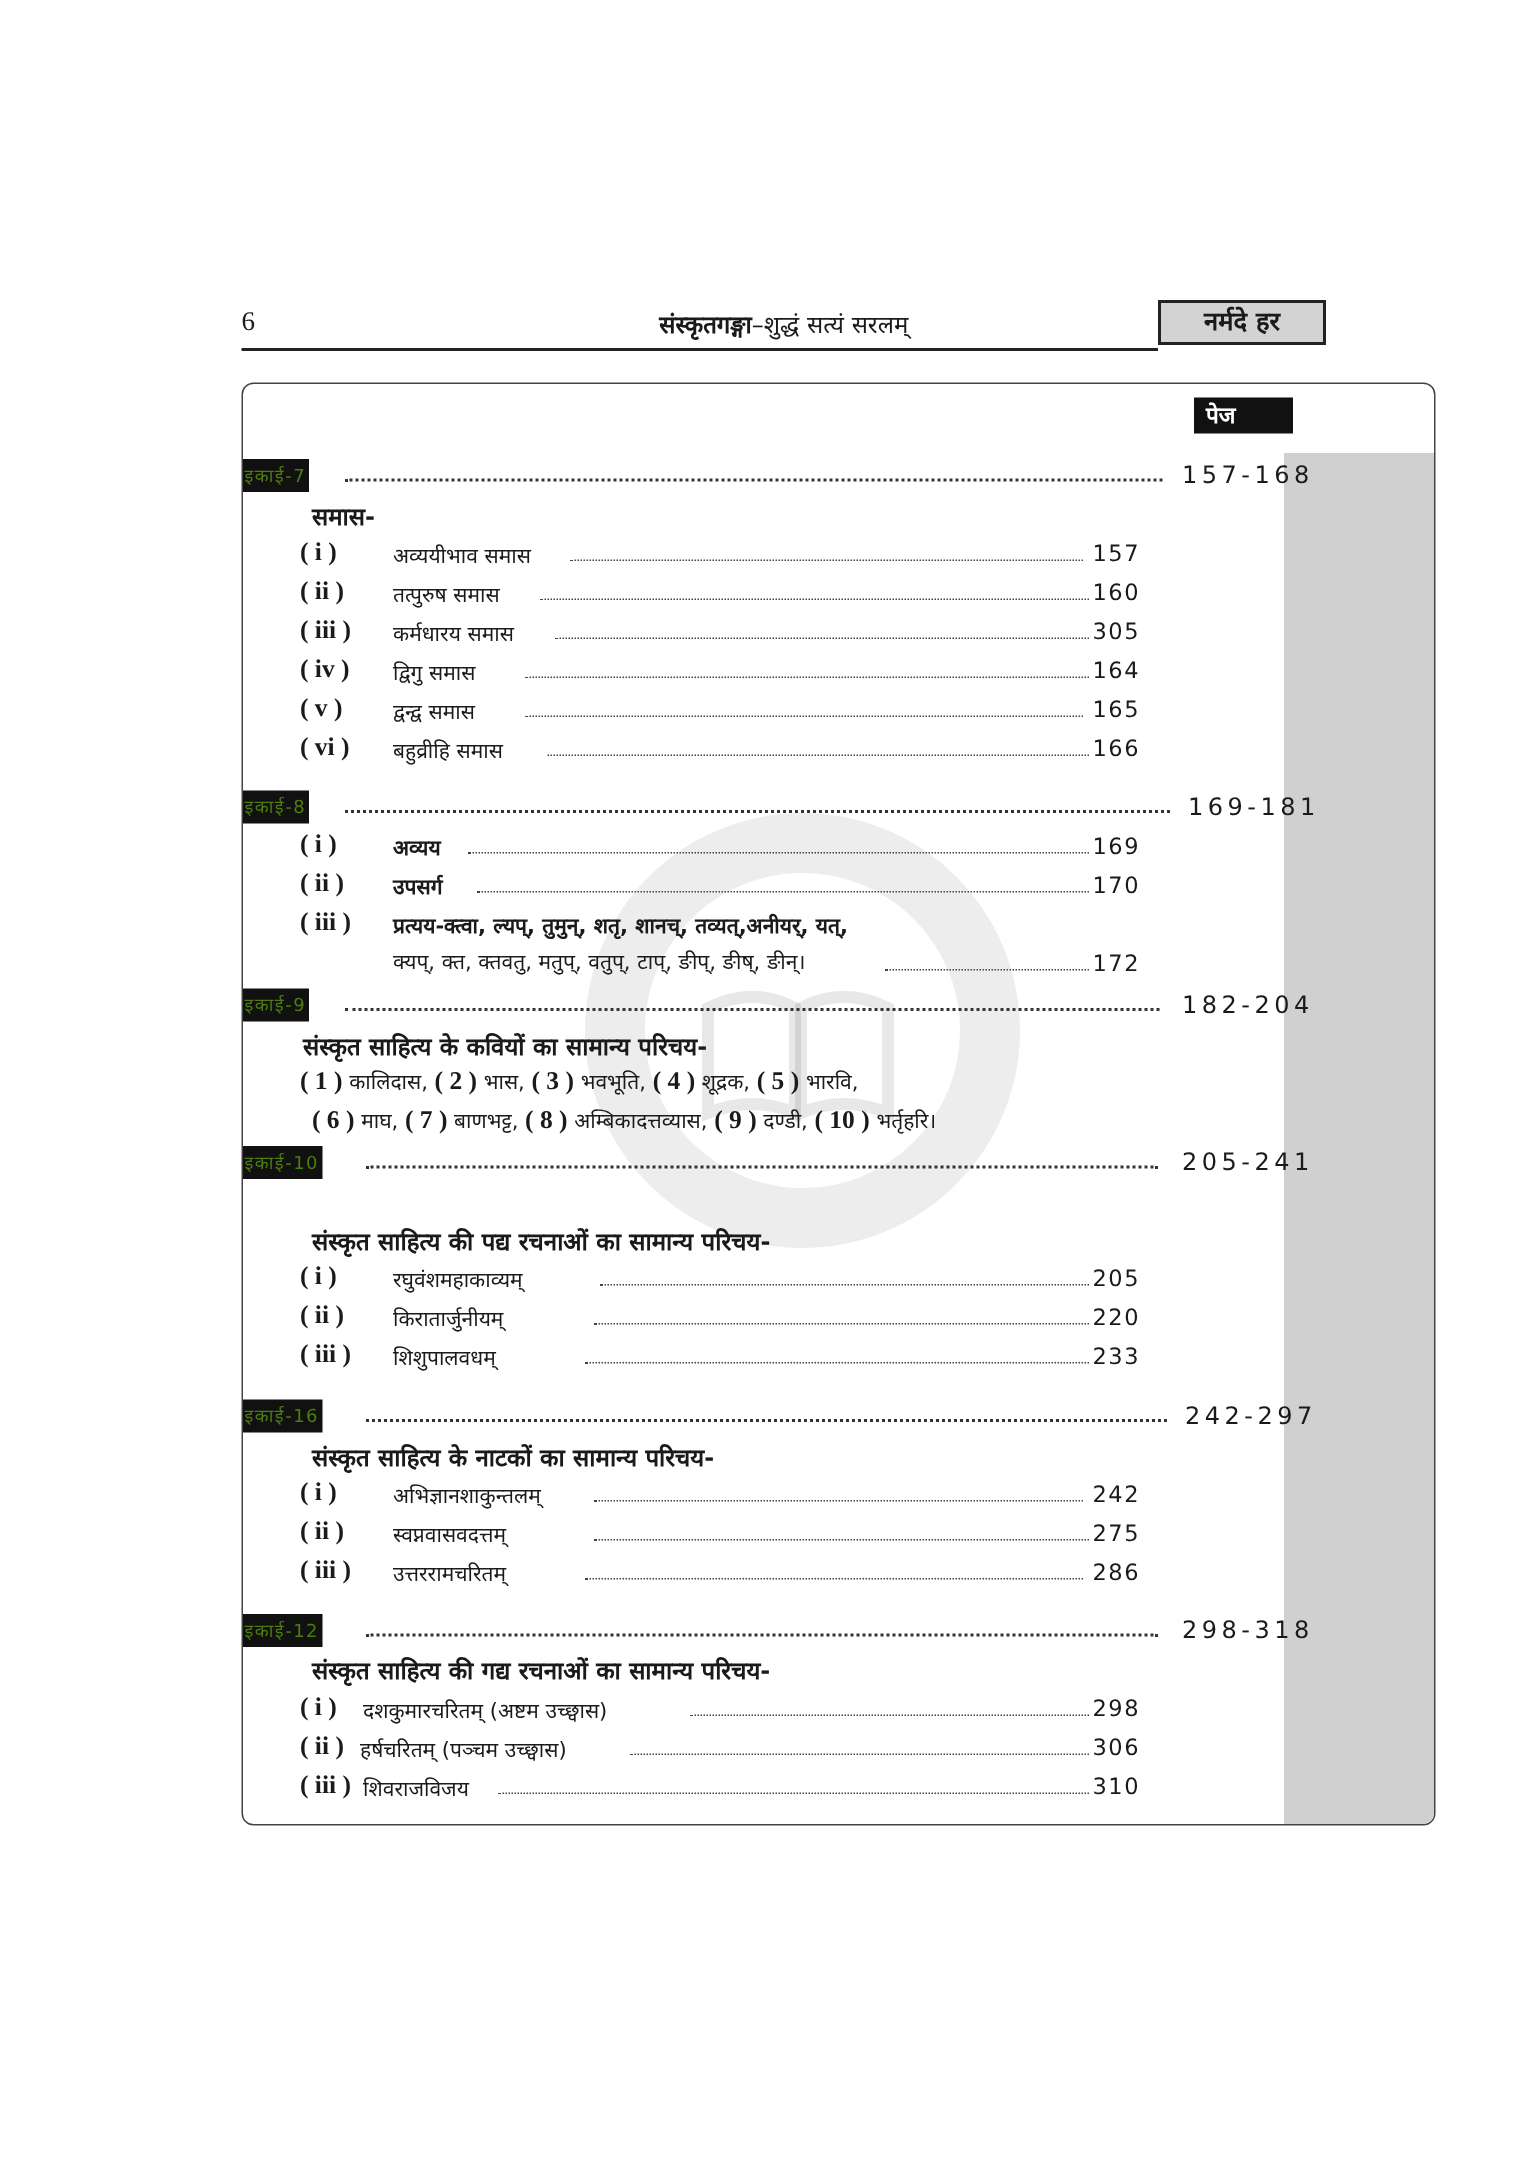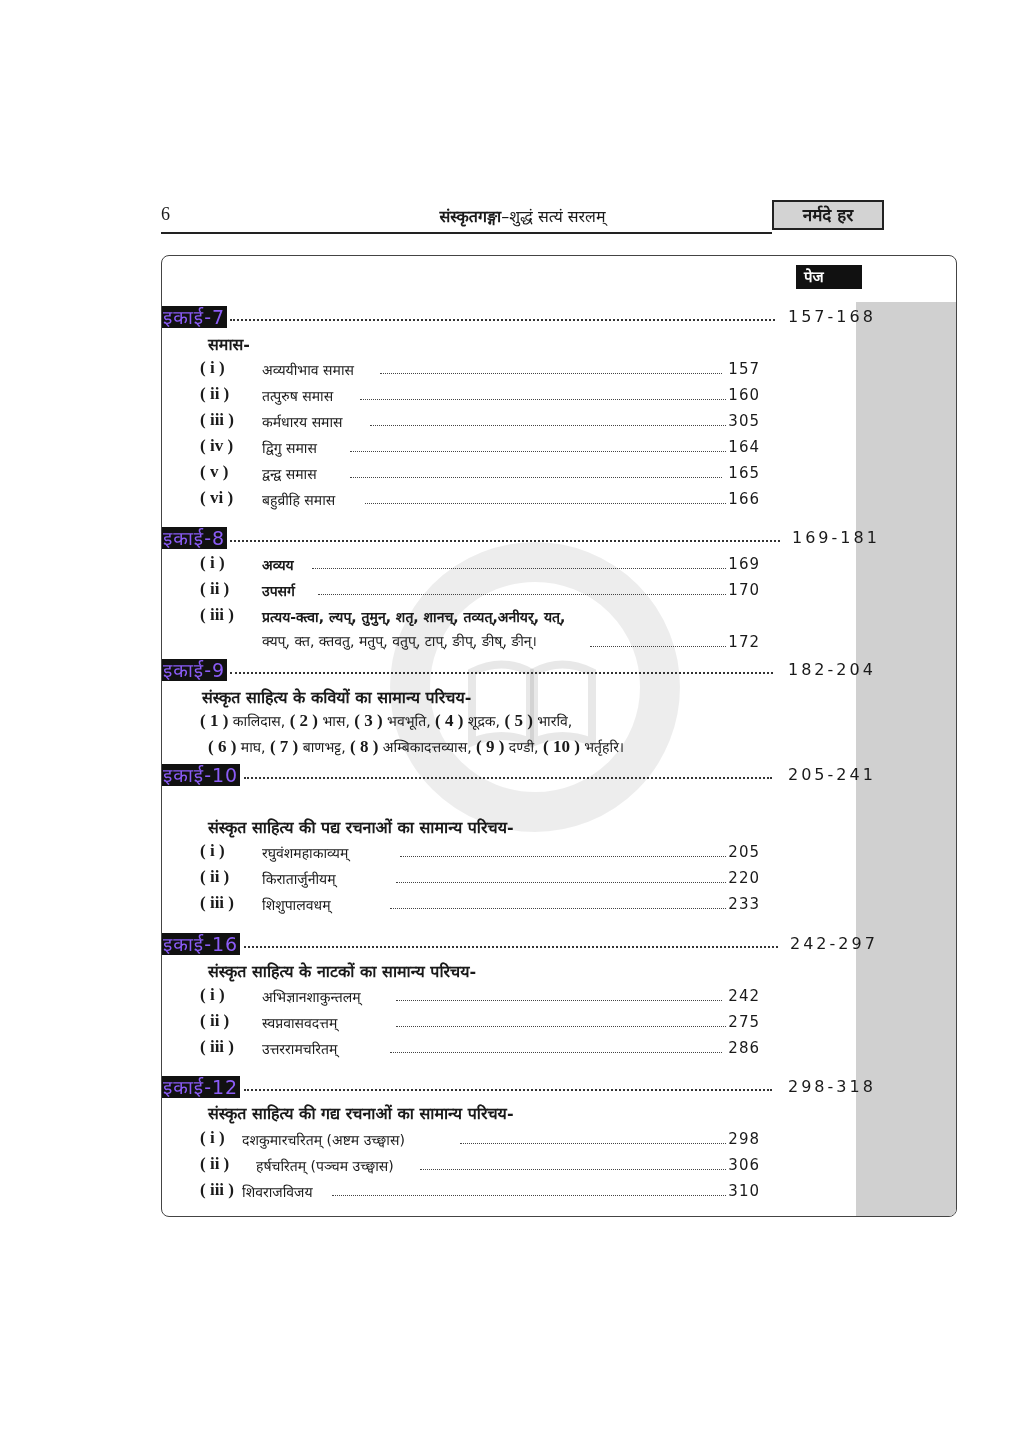--- a/index.html
+++ b/index.html
@@ -23,22 +23,22 @@
   .page-col { position:absolute; right:0; top:46px; width:100px; bottom:0; background:#d0d0d0; }
   .page-hdr { position:absolute; left:634px; top:9px; width:66px; height:24px;
               background:#111; color:#fff; font-family:"DejaVu Sans", sans-serif;
               font-size:15px; font-weight:bold; line-height:24px; padding-left:8px; box-sizing:border-box; }
 
   .watermark { position:absolute; left:228px; top:286px; width:290px; height:290px;
                border-radius:50%; border:40px solid rgba(0,0,0,0.07); box-sizing:border-box; pointer-events:none; }
   .wm-book { position:absolute; left:300px; top:396px; width:140px; height:100px; pointer-events:none; }
 
   .unit-row { position:absolute; left:0; width:722px; height:22px; }
-  .unit-tag { position:absolute; left:0; top:0; height:22px; background:#111; color:#8b5cf6;
-              font-family:"DejaVu Sans", sans-serif; font-size:19px; line-height:22px;
+  .unit-tag { position:absolute; left:0; top:0; height:22px; background:#111; color:#4d7c0f;
+              font-family:"DejaVu Sans", sans-serif; font-size:12px; line-height:22px;
               padding:0 2px 0 1px; letter-spacing:1px; }
   .unit-dots { position:absolute; top:13px; height:0; border-bottom:2px dotted #333; }
   .unit-range { position:absolute; left:626px; top:1px; font-family:"DejaVu Sans", sans-serif;
                 font-size:16px; letter-spacing:3px; }
 
   .section-title { position:absolute; font-family:"DejaVu Sans", sans-serif; font-weight:bold; font-size:16px; }
 
   .entry { position:absolute; left:38px; width:560px; height:22px; font-size:15px; }
   .entry .num { position:absolute; left:0; top:0; font-family:"Liberation Serif", serif; font-weight:bold; font-size:17px; }
   .entry .label { position:absolute; top:2px; font-family:"DejaVu Sans", sans-serif; font-size:14px; background:#fff0; }
@@ -211,21 +211,21 @@
   </div>
   <div class="section-title" style="left:46px; top:846px;">संस्कृत साहित्य की गद्य रचनाओं का सामान्य परिचय-</div>
   <div class="entry" style="top:872px;">
       <span class="num">( i )</span>
       <span class="label" style="left:42px;">दशकुमारचरितम् (अष्टम उच्छ्वास)</span>
       <span class="dots" style="left:260px; right:34px;"></span>
       <span class="pg">298</span>
     </div>
   <div class="entry" style="top:898px;">
       <span class="num">( ii )</span>
-      <span class="label" style="left:40px;margin-left:16px;">हर्षचरितम् (पञ्चम उच्छ्वास)</span>
+      <span class="label" style="left:40px;">हर्षचरितम् (पञ्चम उच्छ्वास)</span>
       <span class="dots" style="left:220px; right:34px;"></span>
       <span class="pg">306</span>
     </div>
   <div class="entry" style="top:924px;">
       <span class="num">( iii )</span>
       <span class="label" style="left:42px;">शिवराजविजय</span>
       <span class="dots" style="left:132px; right:34px;"></span>
       <span class="pg">310</span>
     </div>
 </div>

